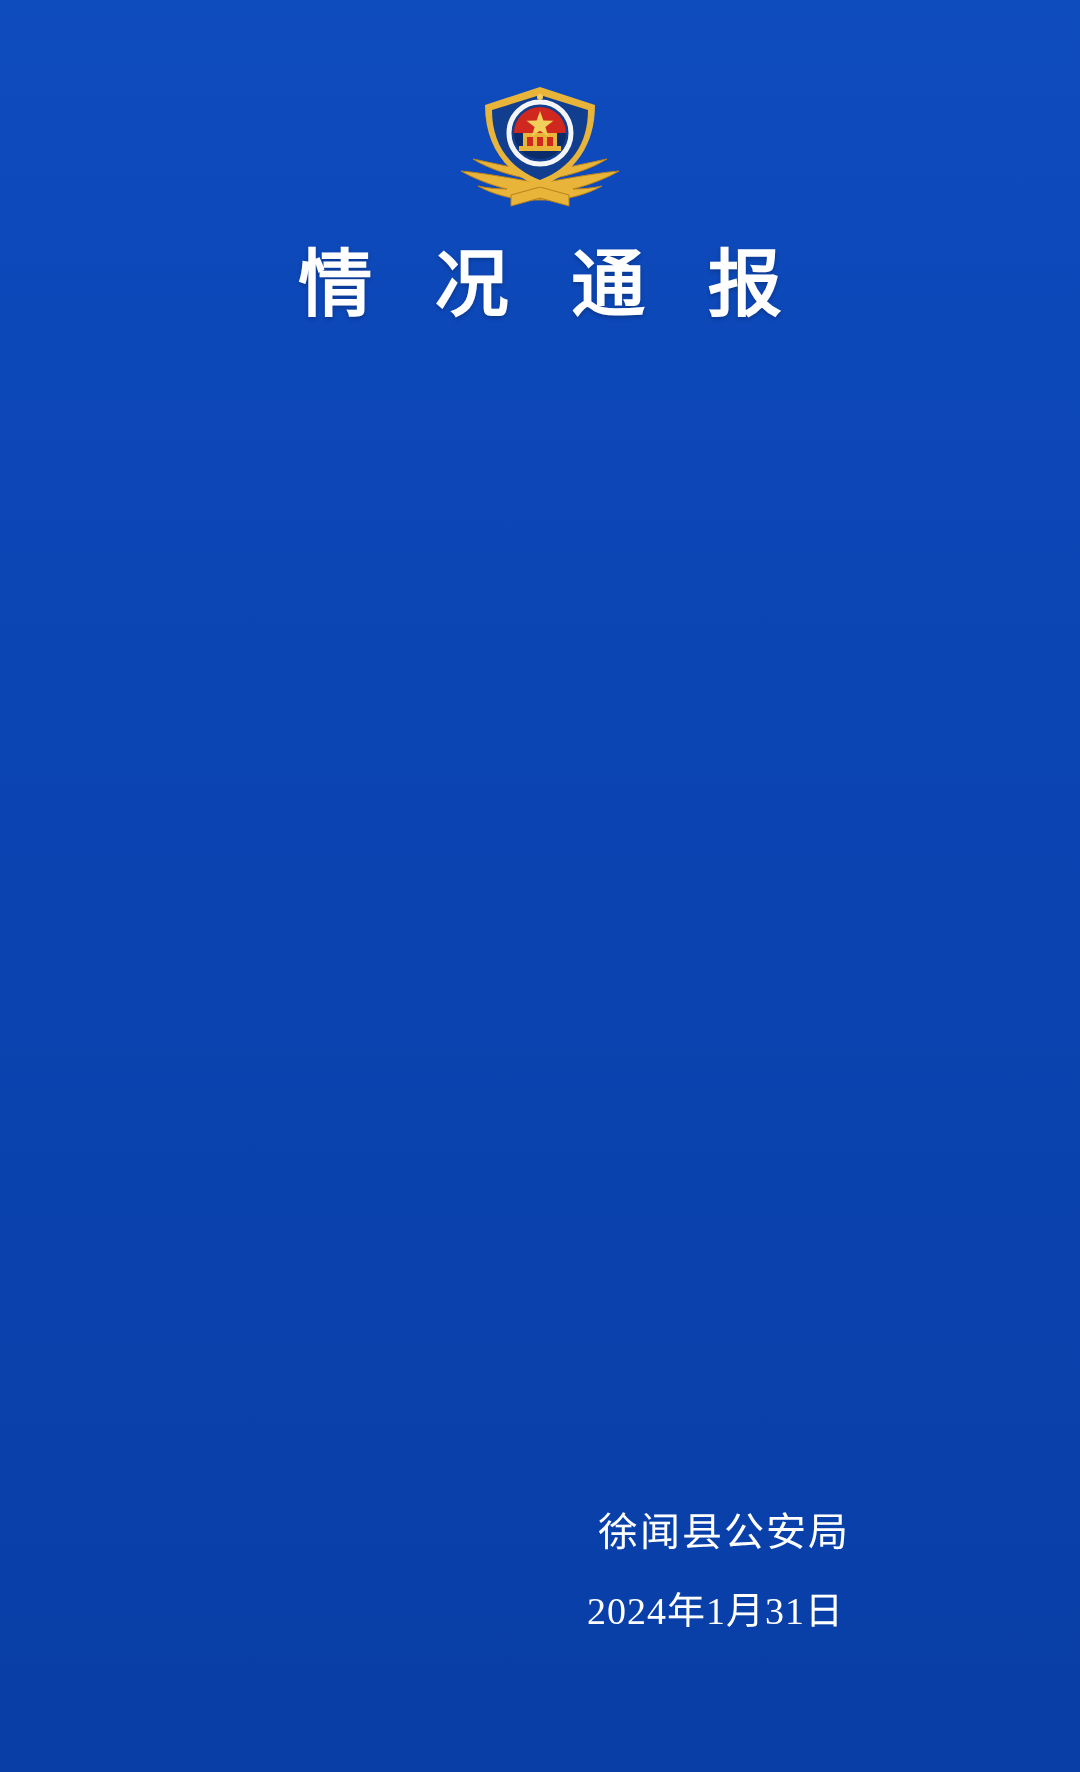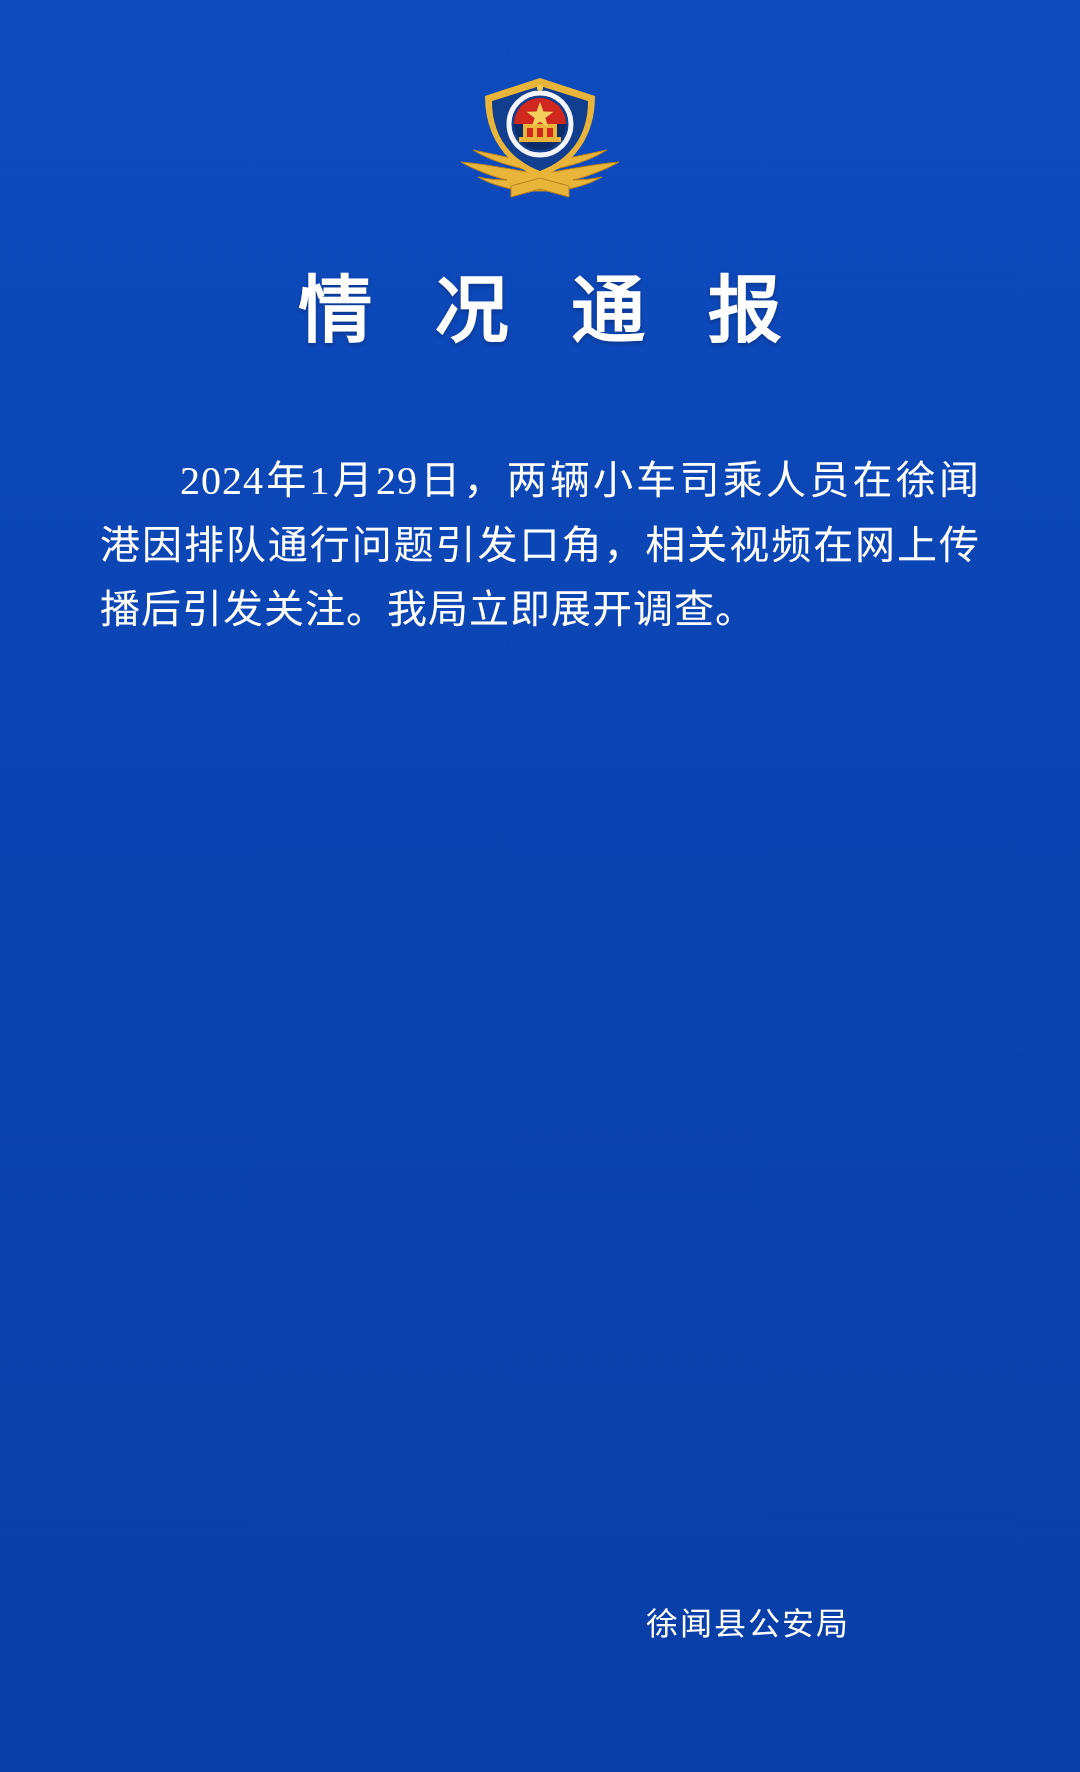--- a/index.html
+++ b/index.html
@@ -17,22 +17,21 @@
   }
 
   .page {
     position: absolute;
     inset: 0;
     background: linear-gradient(180deg, #0e4bbd 0%, #0b44b2 45%, #093ea6 100%);
     display: flex;
     flex-direction: column;
     align-items: center;
     box-sizing: border-box;
-    padding: 8px 62px;
-    gap: 35px;
+    padding: 17px 62px;
   }
 
   
   .emblem-wrap {
     margin-top: 58px;
     width: 190px;
     height: 140px;
     position: relative;
   }
   .emblem-wrap svg { display: block; width: 100%; height: 100%; }
@@ -74,21 +73,21 @@
     width: 100%;
     max-width: 880px;
     display: flex;
     flex-direction: column;
     align-items: flex-end;
     gap: 22px;
     padding-right: 130px;
     box-sizing: border-box;
   }
   .sign-line {
-    font-size: 32px;
+    font-size: 40px;
     letter-spacing: 2px;
   }
   .sign-date {
     font-size: 38px;
     letter-spacing: 1px;
     padding-right: 6px;
   }
 </style>
 </head>
 <body>
@@ -124,20 +123,20 @@
 
       <polygon points="95,36 98.4,45.6 108.5,45.8 100.4,51.9 103.4,61.6 95,55.8 86.6,61.6 89.6,51.9 81.5,45.8 91.6,45.6" fill="#f2cf5b"></polygon>
 
       <circle cx="95" cy="22" r="3" fill="#f2cf5b"></circle>
     </svg>
   </div>
 
   <div class="doc-title">情 况 通 报</div>
 
   <div class="body-block">
-    <p class="para">2024年1月29日，两辆小车司乘人员在徐闻港因排队通行问题引发口角，相关视频在网上传播后引发关注。我局立即展开调查。</p>
   </div>
 
   <div class="sign-block">
     <div class="sign-line">徐闻县公安局</div>
+    <div class="sign-date">2024年1月31日</div>
   </div>
 
 </div>
 
 </body></html>

